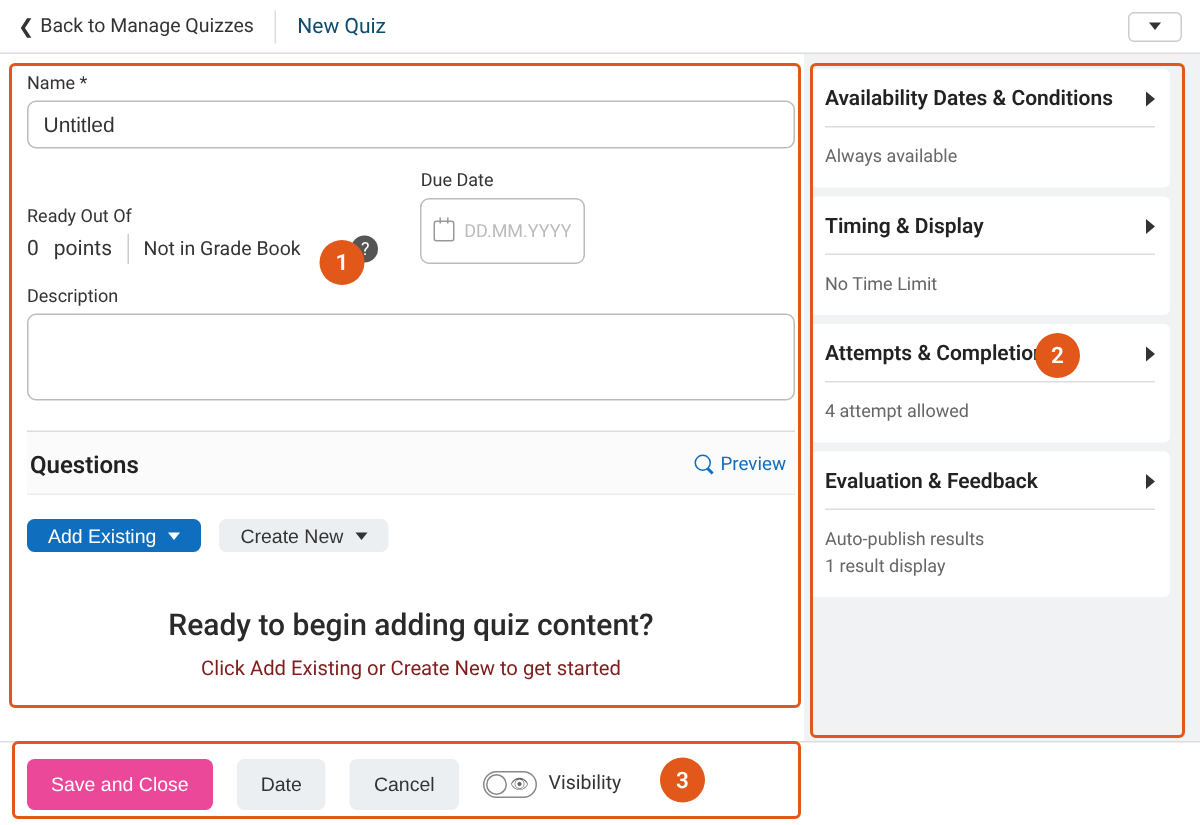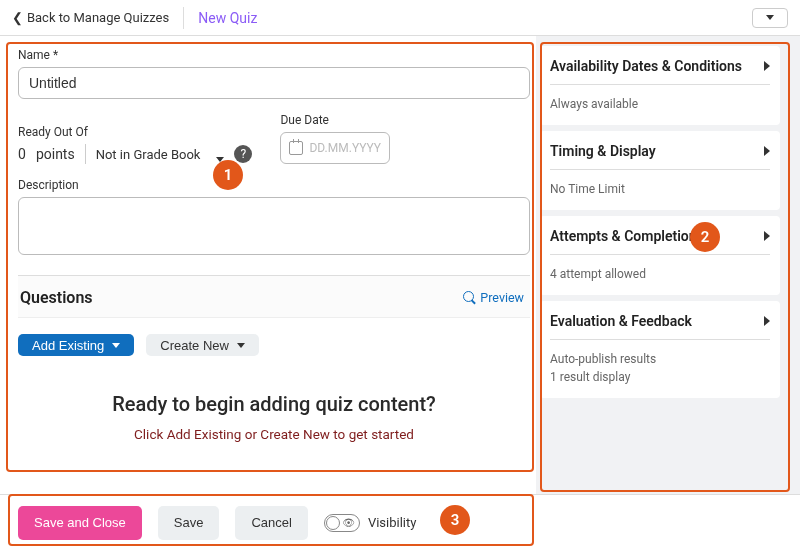--- a/index.html
+++ b/index.html
@@ -21,21 +21,21 @@
   }
   .back-link {
     display: flex;
     align-items: center;
     font-size: 13px;
     color: #333;
     gap: 4px;
     cursor: pointer;
   }
   .vsep { width:1px; height:22px; background:#ddd; margin: 0 14px; }
-  .page-title { font-size: 14px; color:#8b5cf6; }
+  .page-title { font-size: 14px; color:#0c4a6e; }
   .top-drop {
     margin-left: auto;
     width: 36px; height: 20px;
     border: 1px solid #ccc;
     border-radius: 4px;
     display: flex; align-items: center; justify-content: center;
     font-size: 11px; color:#555;
     cursor: pointer;
   }
 
@@ -110,21 +110,21 @@
     border-left:4px solid transparent; border-right:4px solid transparent;
     border-top:5px solid #333;
   }
   .help-circle {
     width:18px; height:18px; border-radius:50%;
     background:#555; color:#fff; font-size:12px;
     display:flex; align-items:center; justify-content:center;
     cursor: pointer;
   }
   .date-input {
-    width: 110px; height: 32px;
+    width: 110px; height: 44px;
     border:1px solid #bbb; border-radius:6px;
     display:flex; align-items:center; gap:6px;
     padding:0 8px; font-size:12px; color:#bbb;
   }
   .cal-icon {
     width:14px; height:14px; border:1.2px solid #999; border-radius:2px;
     position:relative;
   }
   .cal-icon::before, .cal-icon::after {
     content:""; position:absolute; top:-3px; width:1px; height:4px; background:#999;
@@ -343,21 +343,21 @@
         <span class="chev-right"></span>
       </div>
       <div class="acc-sub" style="white-space:pre-line">Auto-publish results
 1 result display</div>
     </div>
   </div>
 </div>
 
 <div class="bottom-bar">
   <button class="bb-btn bb-primary">Save and Close</button>
-  <button class="bb-btn bb-secondary">Save</button>
+  <button class="bb-btn bb-secondary">Date</button>
   <button class="bb-btn bb-secondary">Cancel</button>
   <div class="vis-toggle">
     <span class="toggle-pill">
       <span class="toggle-knob"></span>
       <span class="eye-off">👁</span>
     </span>
     <span>Visibility</span>
   </div>
 </div>
 

